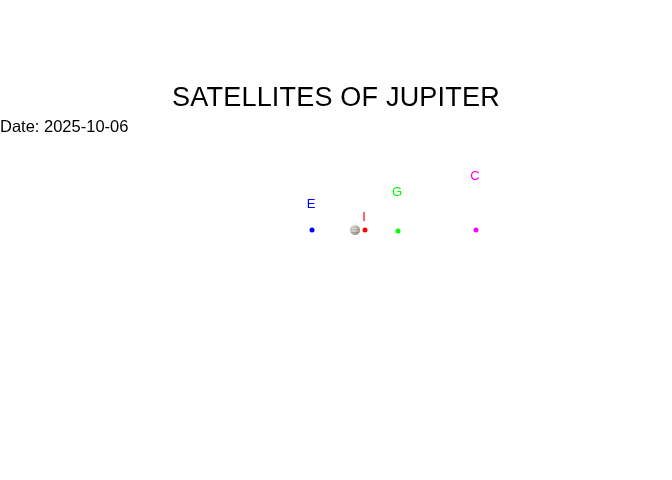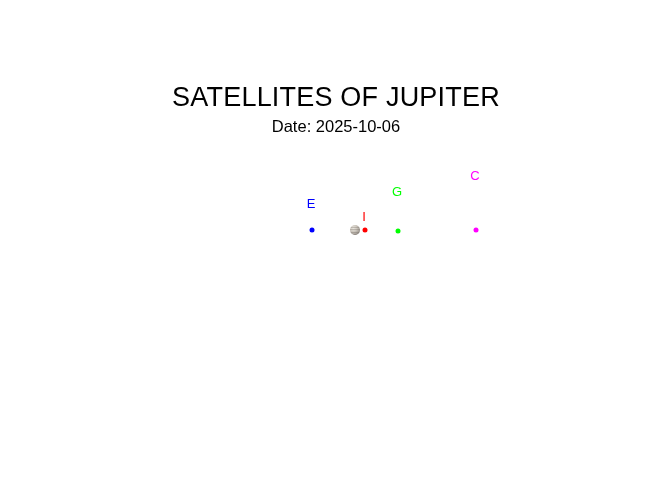--- a/index.html
+++ b/index.html
@@ -33,21 +33,21 @@
     font-size: 27px;
     line-height: 27px;
     color: #000000;
     letter-spacing: 0.2px;
     white-space: nowrap;
   }
   .subtitle {
     position: absolute;
     left: 0;
     width: 672px;
-    text-align: center;
+    text-align: left;
     font-size: 16.5px;
     line-height: 17px;
     color: #000000;
     white-space: nowrap;
   }
   .subtitle.line1 { top: 118px; }
   .subtitle.line2 { top: 139px; }
 
   
   .diagram {

